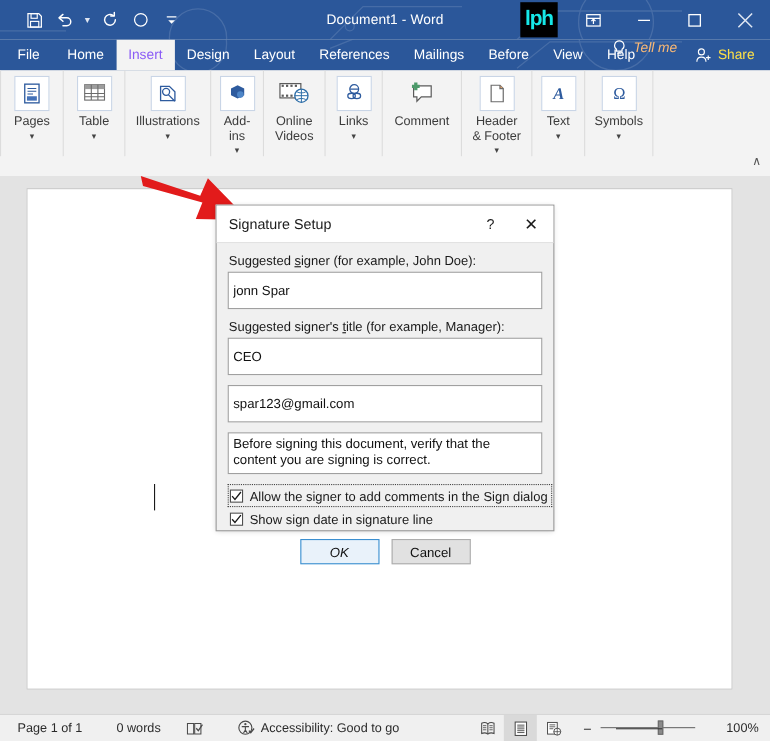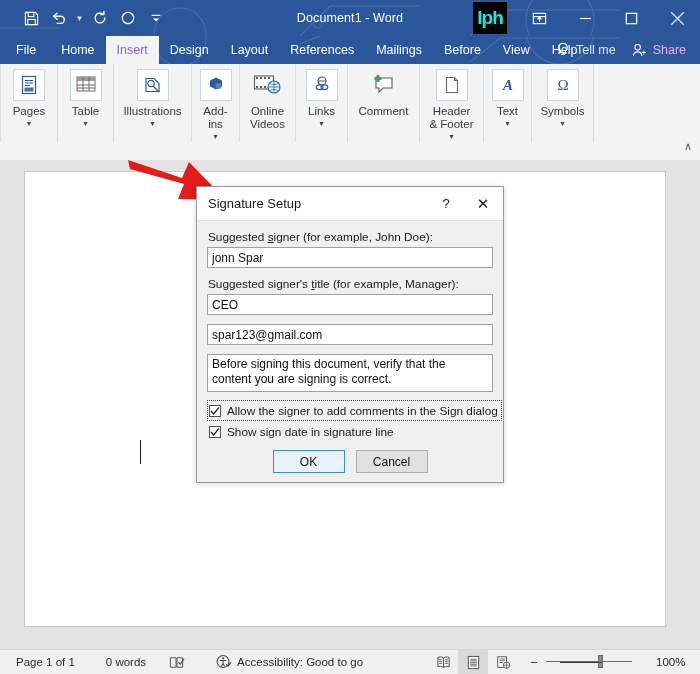--- a/index.html
+++ b/index.html
@@ -42,22 +42,22 @@
     background:#2b579a;overflow:hidden;
   }
   .tabs{position:absolute;left:0;top:0;height:28px;display:flex;align-items:stretch;}
   .tab{
     height:28px;line-height:28px;padding:0 11px;color:#ffffff;font-size:12.5px;
     white-space:nowrap;
   }
   .tab.file{padding:0 14px 0 16px;}
   .tab.active{background:#f3f3f3;color:#8b5cf6;}
   .tabstrip-right{position:absolute;right:4px;top:0;height:28px;display:flex;align-items:center;gap:2px;}
-  .tellme{display:flex;align-items:center;gap:6px;padding:0 8px;color:#e5e5e5;font-size:12.5px;height:28px;}
-  .share{display:flex;align-items:center;gap:5px;padding:0 10px 0 6px;color:#f0abfc;font-size:12.5px;height:28px;}
+  .tellme{display:flex;gap:6px;padding:0 8px;color:#fdba74;font-size:12.5px;height:28px;font-style:italic;}
+  .share{display:flex;align-items:center;gap:5px;padding:0 10px 0 6px;color:#fde047;font-size:12.5px;height:28px;}
 
   
   .ribbon{
     position:absolute;left:0;top:64px;width:700px;height:96px;
     background:#f3f3f3;border-bottom:1px solid #d4d4d4;
   }
   .groups{position:absolute;left:0;top:0;height:78px;display:flex;align-items:stretch;}
   .grp{
     position:relative;display:flex;flex-direction:column;align-items:center;
     padding:5px 9px 0 9px;box-sizing:border-box;
@@ -106,21 +106,21 @@
   .sb-spacer{flex:1;}
   .viewbtn{
     width:30px;height:24px;display:flex;align-items:center;justify-content:center;
   }
   .viewbtn.sel{background:#d9d9d9;}
   .zoomwrap{display:flex;align-items:center;gap:6px;padding:0 6px 0 10px;}
   .zoom-minus,.zoom-plus{font-size:13px;color:#333;width:12px;text-align:center;}
   .slider{position:relative;width:86px;height:14px;}
   .slider-track{position:absolute;left:0;top:6px;width:86px;height:1px;background:#6b6b6b;}
   .slider-thumb{position:absolute;left:52px;top:0;width:5px;height:13px;background:#8a8a8a;border:1px solid #6b6b6b;box-sizing:border-box;}
-  .zoomlabel{font-size:11.5px;color:#2b2b2b;width:38px;text-align:left;padding-right:6px;}
+  .zoomlabel{font-size:11.5px;color:#2b2b2b;width:38px;text-align:center;padding-right:6px;}
   .watermark{
     position:absolute;left:561px;top:655px;font-size:11.5px;color:#3a3a3a;
     letter-spacing:-.2px;pointer-events:none;margin-top:44px;
   }
   .wm-line{position:absolute;left:560px;top:662px;width:42px;height:1px;background:#3a3a3a;}
 
   
   .dialog{
     position:absolute;left:196px;top:186px;width:308px;height:297px;
     background:#f0f0f0;border:1px solid #9a9a9a;box-sizing:border-box;
@@ -133,21 +133,21 @@
   .dlg-title-text{font-size:13px;color:#1a1a1a;padding-left:11px;flex:1;}
   .dlg-help,.dlg-close{
     width:34px;height:32px;display:flex;align-items:center;justify-content:center;
     color:#1a1a1a;font-size:13px;
   }
   .dlg-close{font-size:15px;width:40px;}
   .dlg-body{padding:9px 10px 0 10px;}
   .fld-label{font-size:11.8px;color:#1a1a1a;margin:0 0 3px 1px;line-height:14px;}
   .fld-label u{text-decoration:underline;}
   .fld-input{
-    width:100%;height:21px;box-sizing:border-box;background:#ffffff;
+    width:100%;height:34px;box-sizing:border-box;background:#ffffff;
     border:1px solid #a0a0a0;font-size:12px;color:#111;
     padding:0 4px;line-height:19px;font-family:"Liberation Sans", sans-serif;
     margin-bottom:9px;
   }
   .fld-area{
     width:100%;height:38px;box-sizing:border-box;background:#ffffff;
     border:1px solid #a0a0a0;font-size:12px;color:#111;
     padding:2px 4px;line-height:15px;font-family:"Liberation Sans", sans-serif;
     resize:none;overflow:hidden;margin-bottom:6px;
   }
@@ -159,21 +159,21 @@
   }
   .cblabel{font-size:11.8px;color:#1a1a1a;line-height:14px;white-space:nowrap;}
   .dlg-buttons{
     display:flex;justify-content:center;gap:11px;margin-top:10px;
   }
   .btn{
     width:72px;height:23px;box-sizing:border-box;background:#e1e1e1;border:1px solid #adadad;
     font-size:12px;color:#111;display:flex;align-items:center;justify-content:center;
     font-family:"Liberation Sans", sans-serif;
   }
-  .btn.default{border:1px solid #3b8fd0;background:#e9f2fa;}
+  .btn.default{border:1px solid #3b8fd0;background:#e9f2fa;font-style:italic;}
   svg{display:block;}
 </style>
 </head>
 <body>
 
 <div id="app">
 
   <div class="titlebar">
     <svg class="tb-deco" viewBox="0 0 700 36">
       <g stroke="#ffffff" fill="none" stroke-width="1.2">

